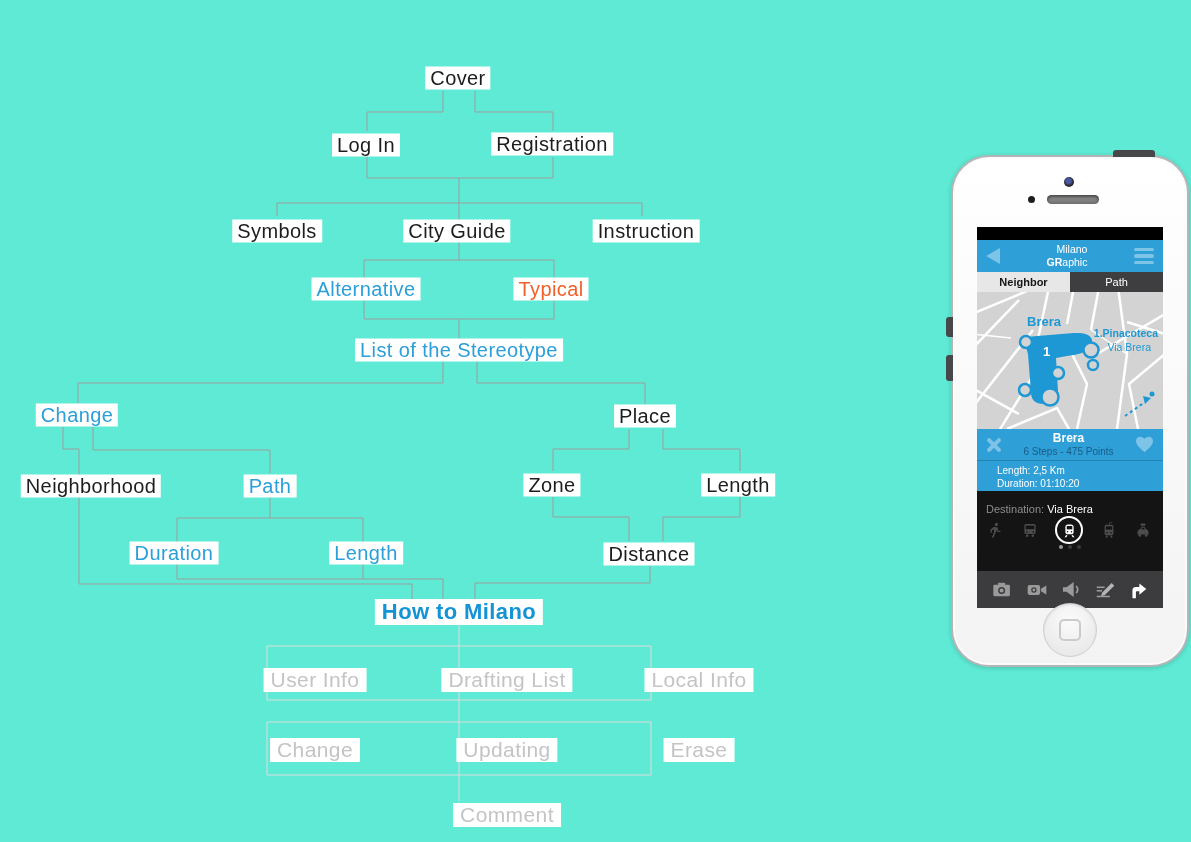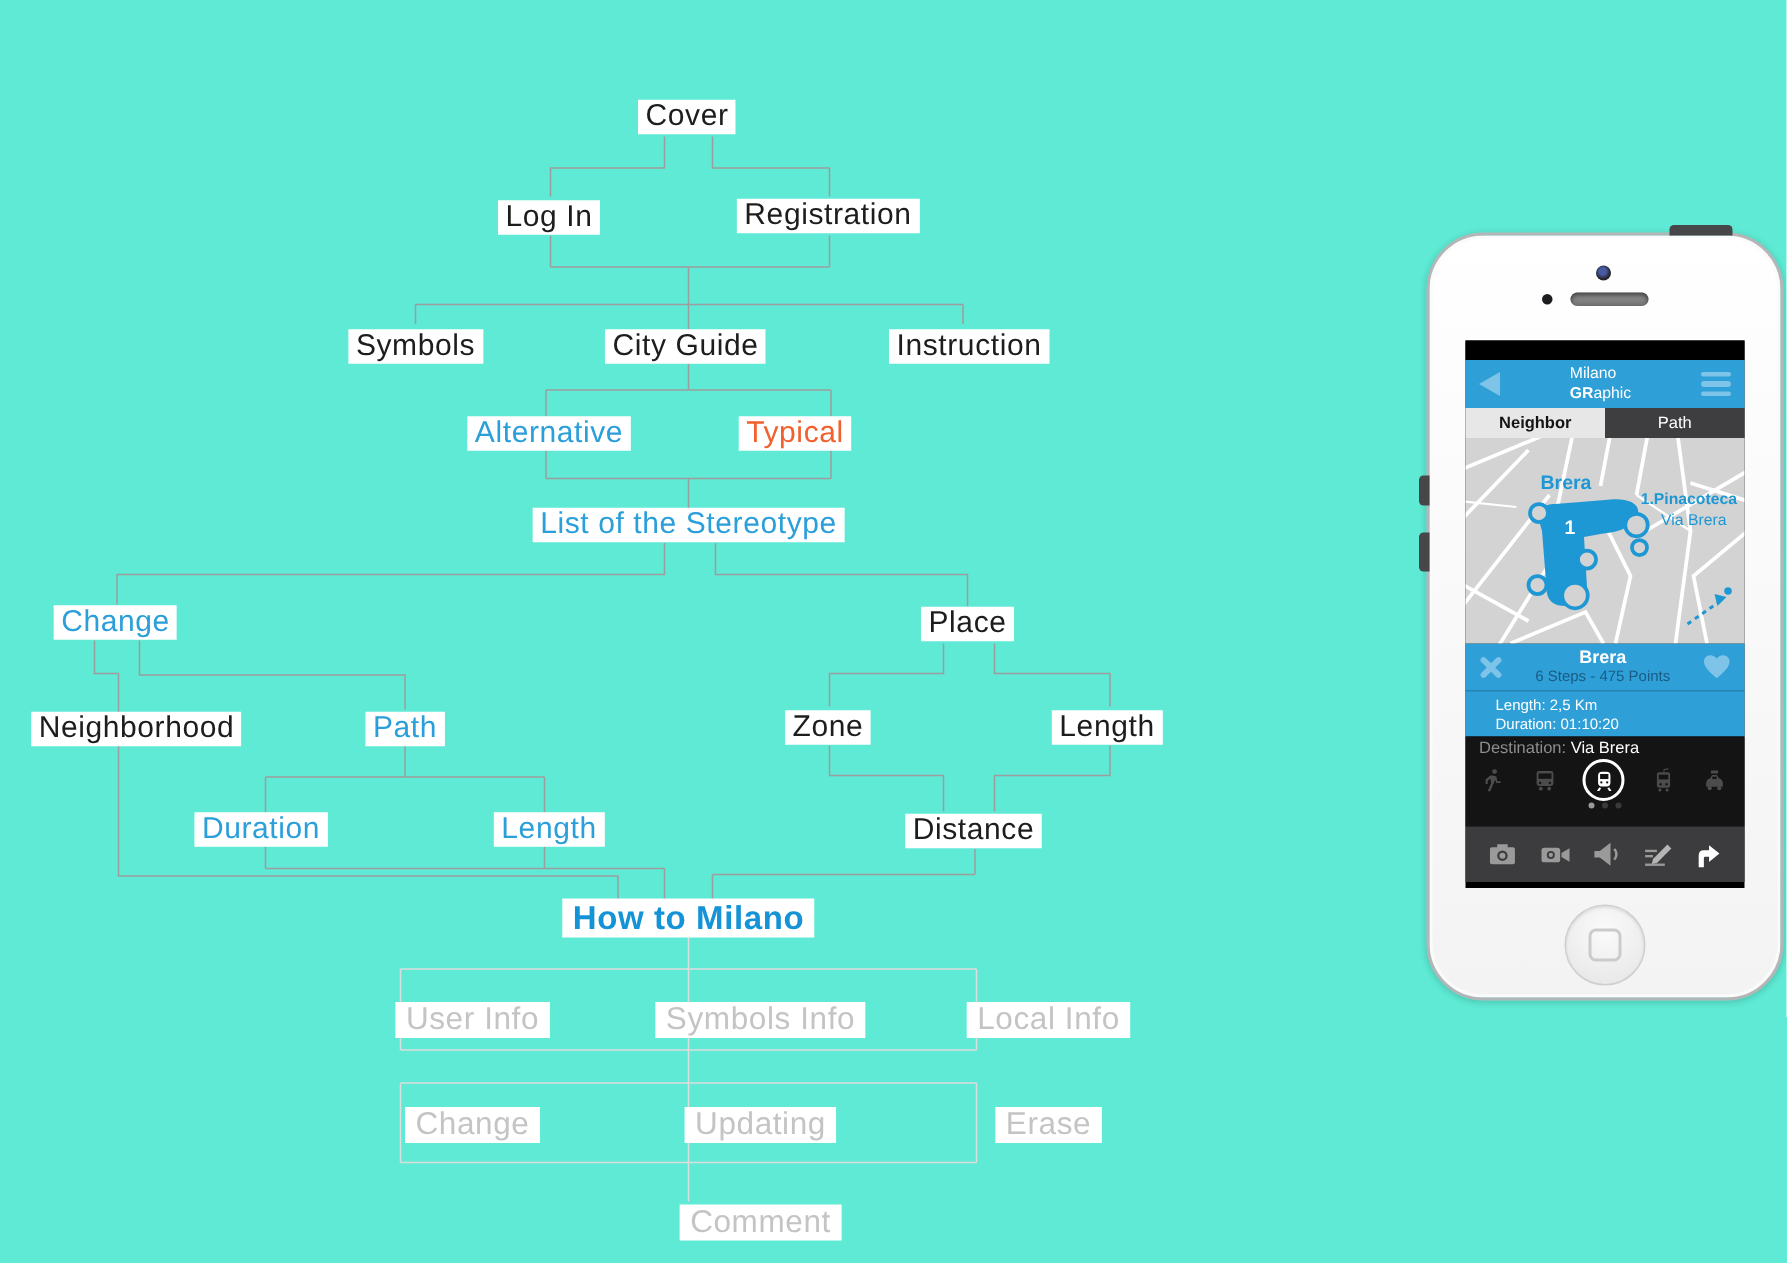--- a/index.html
+++ b/index.html
@@ -24,21 +24,21 @@
   .cam{position:absolute;left:111px;top:20px;width:10px;height:10px;border-radius:50%;
        background:radial-gradient(circle at 45% 40%, #4a5aa0 0 28%, #26262c 60%);}
   .sensor{position:absolute;left:75px;top:39px;width:7px;height:7px;border-radius:50%;background:#1d1d1f;}
   .speaker{position:absolute;left:94px;top:38px;width:52px;height:9px;border-radius:5px;
            background:linear-gradient(#9a9a9a,#6f6f6f);box-shadow:inset 0 2px 3px rgba(0,0,0,.55);}
   .screen{position:absolute;left:24px;top:70px;width:186px;height:365px;background:#000;}
   .status{height:13px;background:#000;}
   .hdr{height:32px;background:#2f9fd8;display:flex;align-items:center;justify-content:space-between;padding:0 9px;}
   .back{width:0;height:0;border-top:8px solid transparent;border-bottom:8px solid transparent;
         border-right:14px solid #7ec3e8;}
-  .title{text-align:left;color:#fff;font-size:10.5px;line-height:1.2;}
+  .title{text-align:right;color:#fff;font-size:10.5px;line-height:1.2;}
   .burger{display:flex;flex-direction:column;gap:3px;}
   .burger div{width:20px;height:3.5px;background:#7ec3e8;border-radius:2px;}
   .tabs{display:flex;height:20px;}
   .tab{flex:1;display:flex;align-items:center;justify-content:center;font-size:11px;}
   .tab.active{background:#e7e7e7;color:#141414;font-weight:bold;text-align:center;}
   .tab.inactive{background:#3e3e40;color:#fff;}
   .map{position:relative;height:137px;background:#d3d3d3;overflow:hidden;}
   .map .lbl{position:absolute;color:#1e98d4;white-space:nowrap;}
   .map .area{left:50px;top:22px;font-size:13px;font-weight:bold;}
   .map .num{left:66px;top:52px;font-size:13px;font-weight:bold;color:#fff;}
@@ -47,21 +47,21 @@
   .infobar{height:31px;background:#2f9fd8;display:flex;align-items:center;justify-content:space-between;padding:0 9px;}
   .xicon{position:relative;width:16px;height:16px;}
   .xicon::before,.xicon::after{content:"";position:absolute;left:-1px;top:6px;width:18px;height:4px;
         background:#7ec3e8;border-radius:2px;}
   .xicon::before{transform:rotate(45deg);}  .xicon::after{transform:rotate(-45deg);}
   .routemid{text-align:center;line-height:1.2;}
   .routemid .rname{color:#fff;font-weight:bold;font-size:12px;}
   .routemid .rmeta{color:#1a5c85;font-size:10px;}
   .stats{height:31px;background:#2f9fd8;border-top:1px solid rgba(0,0,0,.18);color:#fff;
          font-size:10px;line-height:1.3;padding:3px 0 0 20px;box-sizing:border-box;}
-  .blackpanel{height:60px;background:#141414;padding:2px 9px 0;box-sizing:border-box;}
+  .blackpanel{height:80px;background:#141414;padding:12px 9px 0;box-sizing:border-box;}
   .dest{font-size:11px;}
   .dest .dl{color:#8d8d8d;} .dest .dv{color:#fff;}
   .transport{display:flex;justify-content:space-between;align-items:center;margin-top:2px;padding:0 2px;height:26px;}
   .tsel{width:24px;height:24px;border:2px solid #fff;border-radius:50%;display:flex;align-items:center;justify-content:center;background:#141414;}
   .dots{display:flex;gap:5px;justify-content:center;margin-top:2px;}
   .dot{width:4px;height:4px;border-radius:50%;background:#3a3a3c;}
   .dot.on{background:#9a9a9a;}
   .actions{height:37px;background:#3c3c3e;display:flex;align-items:center;justify-content:space-around;padding:0 8px;}
   .home{position:absolute;left:50%;top:446px;transform:translateX(-50%);width:52px;height:52px;border-radius:50%;
         background:radial-gradient(circle at 50% 32%,#fbfbfb,#e4e4e4);border:1px solid #cfcfcf;
@@ -92,34 +92,34 @@
       M267 722 H651 M267 722 V775 M651 722 V775 M267 775 H651"></path>
   </svg>
 
   <div class="nd" style="left:458px;top:78px">Cover</div>
   <div class="nd" style="left:366px;top:145px">Log In</div>
   <div class="nd" style="left:552px;top:144px">Registration</div>
   <div class="nd" style="left:277px;top:231px">Symbols</div>
   <div class="nd" style="left:457px;top:231px">City Guide</div>
   <div class="nd" style="left:646px;top:231px">Instruction</div>
   <div class="nd blue" style="left:366px;top:289px">Alternative</div>
-  <div class="nd orange" style="left:530px;top:289px">Typical</div>
+  <div class="nd orange" style="left:551px;top:289px">Typical</div>
   <div class="nd blue" style="left:459px;top:350px">List of the Stereotype</div>
   <div class="nd blue" style="left:77px;top:415px">Change</div>
   <div class="nd" style="left:645px;top:416px">Place</div>
   <div class="nd" style="left:91px;top:486px">Neighborhood</div>
   <div class="nd blue" style="left:270px;top:486px">Path</div>
   <div class="nd" style="left:552px;top:485px">Zone</div>
   <div class="nd" style="left:738px;top:485px">Length</div>
   <div class="nd blue" style="left:174px;top:553px">Duration</div>
   <div class="nd blue" style="left:366px;top:553px">Length</div>
   <div class="nd" style="left:649px;top:554px">Distance</div>
   <div class="nd boldblue" style="left:459px;top:612px">How to Milano</div>
   <div class="nd gray" style="left:267px;top:680px">User Info</div>
-  <div class="nd gray" style="left:459px;top:680px">Symbols Info</div>
+  <div class="nd gray" style="left:459px;top:680px">Drafting List</div>
   <div class="nd gray" style="left:651px;top:680px">Local Info</div>
   <div class="nd gray" style="left:267px;top:750px">Change</div>
   <div class="nd gray" style="left:459px;top:750px">Updating</div>
   <div class="nd gray" style="left:651px;top:750px">Erase</div>
   <div class="nd gray" style="left:459px;top:815px">Comment</div>
 
   <div class="phone">
     <div class="hw-power"></div>
     <div class="hw-nub1"></div>
     <div class="hw-nub2"></div>

